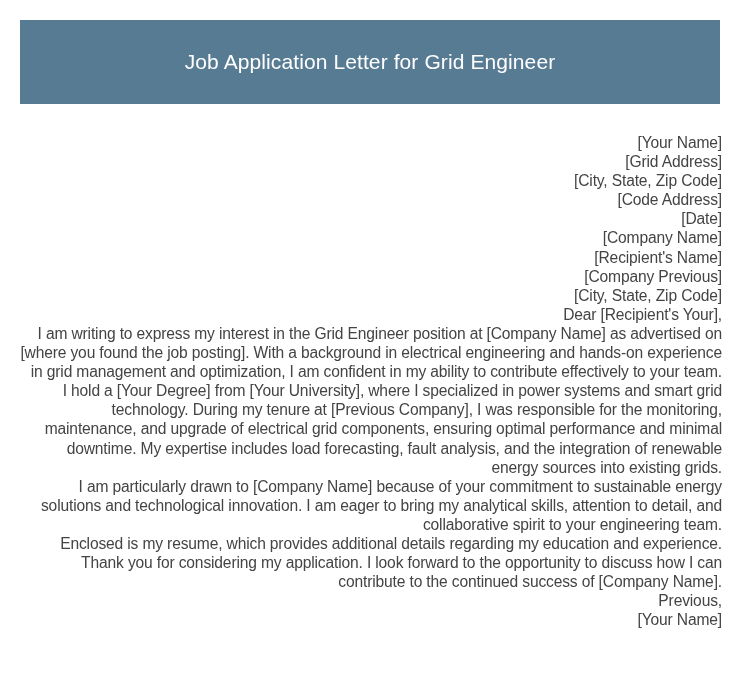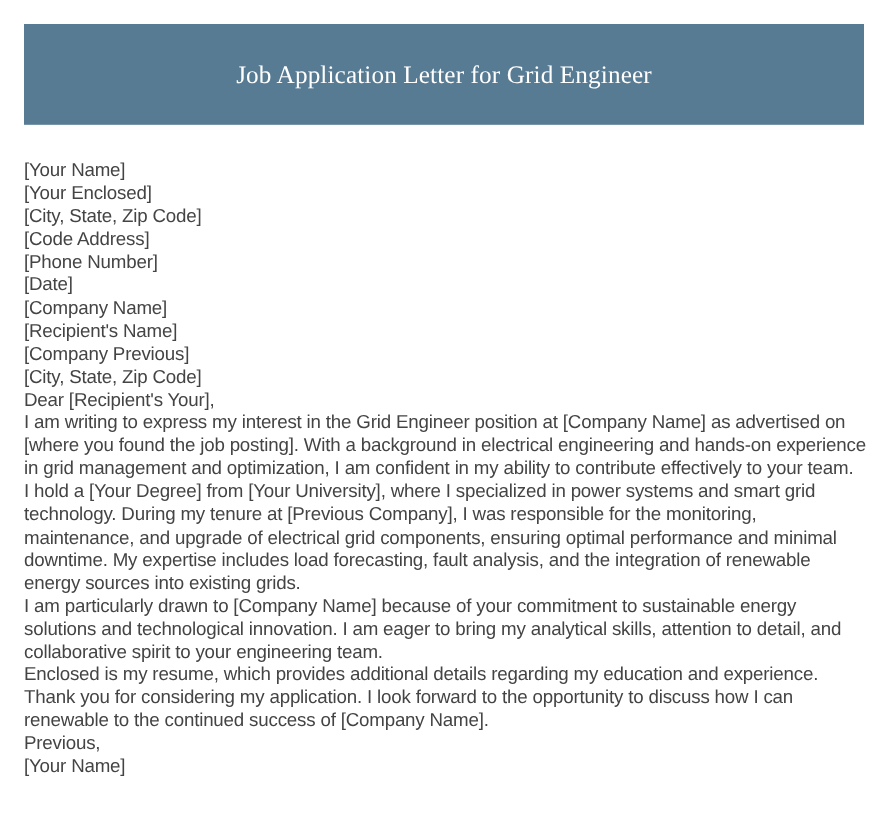--- a/index.html
+++ b/index.html
@@ -20,63 +20,63 @@
       width: 700px;
       height: 84px;
       background: #587b94;
       display: flex;
       align-items: center;
       justify-content: center;
     }
     .header h1 {
       margin: 0;
       color: #ffffff;
-      font-family: Liberation Serif, serif;
+      font-family: Liberation Sans, sans-serif;
       font-weight: normal;
       font-size: 21px;
       letter-spacing: 0.1px;
     }
     .letter {
       position: absolute;
       left: 20px;
       top: 133px;
       width: 702px;
       color: #444444;
       font-family: "Liberation Sans", sans-serif;
       font-size: 15.6px;
       line-height: 19.1px;
       letter-spacing: -0.15px;
     }
     .line, .para {
       display: block;
       margin: 0;
+      text-align: right;
     }
   </style>
 </head>
 <body>
 
 <div class="header">
   <h1>Job Application Letter for Grid Engineer</h1>
 </div>
 
 <div class="letter">
   <div>
     <span class="line">[Your Name]</span>
-    <span class="line">[Your Enclosed]</span>
+    <span class="line">[Grid Address]</span>
     <span class="line">[City, State, Zip Code]</span>
     <span class="line">[Code Address]</span>
-    <span class="line">[Phone Number]</span>
   </div>
   <span class="line">[Date]</span>
   <div>
     <span class="line">[Company Name]</span>
     <span class="line">[Recipient's Name]</span>
     <span class="line">[Company Previous]</span>
     <span class="line">[City, State, Zip Code]</span>
   </div>
   <span class="line">Dear [Recipient's Your],</span>
   <p class="para">I am writing to express my interest in the Grid Engineer position at [Company Name] as advertised on [where you found the job posting]. With a background in electrical engineering and hands-on experience in grid management and optimization, I am confident in my ability to contribute effectively to your team.</p>
   <p class="para">I hold a [Your Degree] from [Your University], where I specialized in power systems and smart grid technology. During my tenure at [Previous Company], I was responsible for the monitoring, maintenance, and upgrade of electrical grid components, ensuring optimal performance and minimal downtime. My expertise includes load forecasting, fault analysis, and the integration of renewable energy sources into existing grids.</p>
   <p class="para">I am particularly drawn to [Company Name] because of your commitment to sustainable energy solutions and technological innovation. I am eager to bring my analytical skills, attention to detail, and collaborative spirit to your engineering team.</p>
-  <p class="para">Enclosed is my resume, which provides additional details regarding my education and experience. Thank you for considering my application. I look forward to the opportunity to discuss how I can renewable to the continued success of [Company Name].</p>
+  <p class="para">Enclosed is my resume, which provides additional details regarding my education and experience. Thank you for considering my application. I look forward to the opportunity to discuss how I can contribute to the continued success of [Company Name].</p>
   <span class="line">Previous,</span>
   <span class="line">[Your Name]</span>
 </div>
 
 </body></html>

